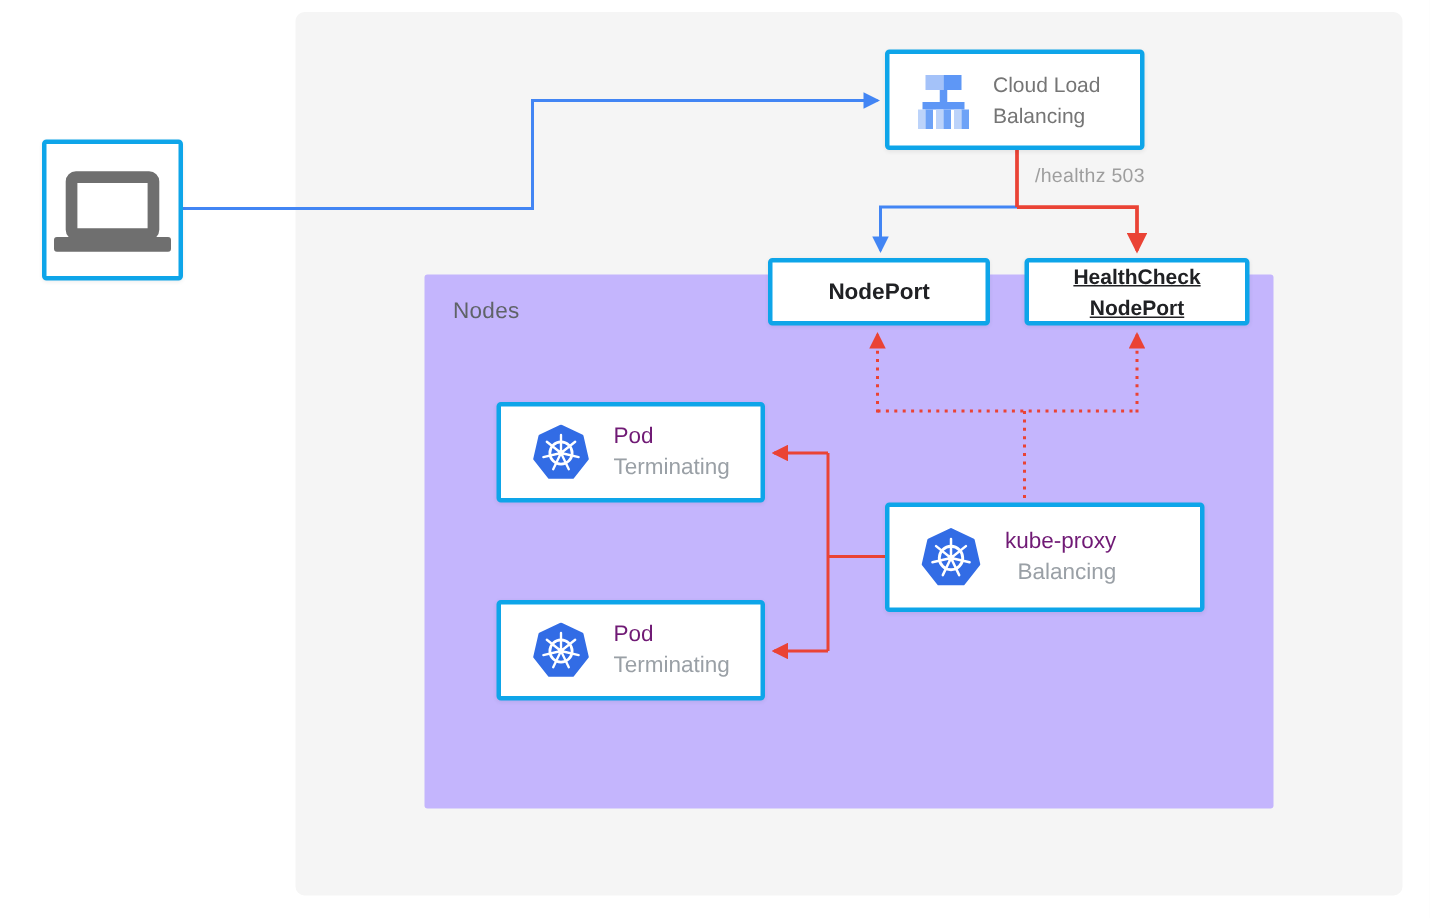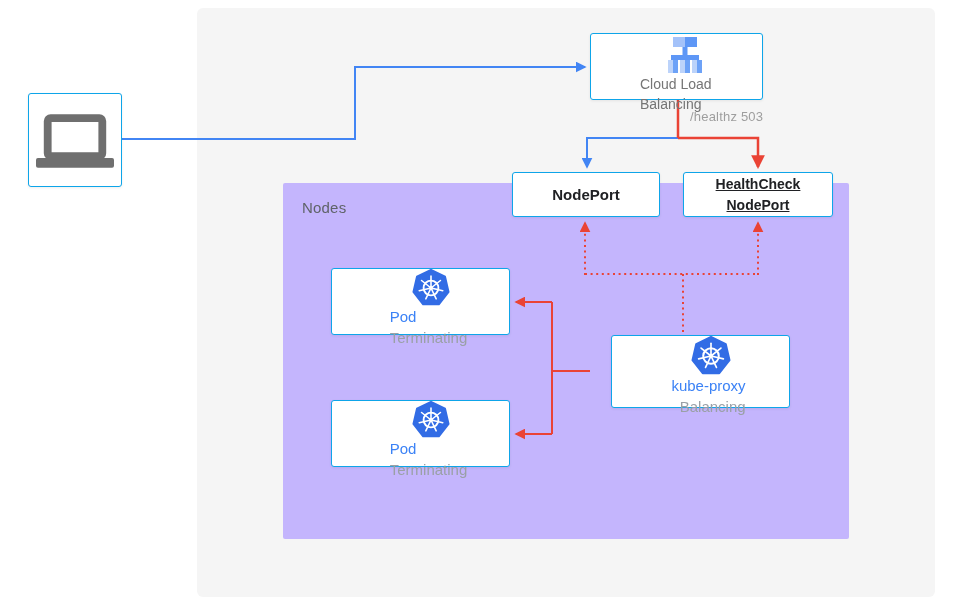--- a/index.html
+++ b/index.html
@@ -14,40 +14,40 @@
   .nodes-panel {
     position:absolute; left:283px; top:183px; width:566px; height:356px;
     background:#c4b5fd; border-radius:2px;
   }
   .nodes-label {
     position:absolute; left:19px; top:16px;
     font-size:15px; color:#5f6368; letter-spacing:.2px;
   }
   .connectors { position:absolute; left:0; top:0; z-index:2; pointer-events:none; }
   .box {
-    position:absolute; background:#ffffff; border:1px solid #0ea5e9;
+    position:absolute; background:#ffffff; border:3px solid #0ea5e9;
     border-radius:3px; box-shadow:0 1px 3px rgba(0,0,0,0.07);
-    display:flex; align-items:center; box-sizing:border-box; z-index:3;flex-direction:column;
+    display:flex; align-items:center; box-sizing:border-box; z-index:3;
   }
   .laptop-box { left:28px; top:93px; width:94px; height:94px; justify-content:center; }
   .clb-box { left:590px; top:33px; width:173px; height:67px; }
   .clb-icon { margin-left:16px; flex:0 0 auto; display:flex; }
   .clb-text { margin-left:13px; font-size:14px; color:#757575; line-height:1.45; width:86px; }
   .port-box { height:45px; justify-content:center; text-align:center;
               font-weight:bold; color:#202124; }
   .nodeport-box { left:512px; top:172px; width:148px; font-size:15px; }
   .hc-box { left:683px; top:172px; width:150px; font-size:14px; line-height:1.5;text-decoration:underline; }
   .hc-box .wrap { width:106px; }
   .entity-box { left:331px; width:179px; height:67px; }
   .pod1-box { top:268px; }
   .pod2-box { top:400px; }
-  .kp-box { left:590px; top:335px; width:179px; height:73px;margin-left:21px; }
+  .kp-box { left:590px; top:335px; width:213px; height:73px; }
   .k8s-icon { margin-left:21px; flex:0 0 auto; display:flex; }
   .entity-text { margin-left:16px; line-height:1.35; }
-  .entity-title { font-size:15px; color:#3b82f6; }
+  .entity-title { font-size:15px; color:#701a75; }
   .entity-sub { font-size:15px; color:#9aa0a6; margin-top:1px;text-align:right; }
   .healthz-label {
     position:absolute; left:690px; top:109px; z-index:3;
     font-size:13px; font-weight:normal; color:#9e9e9e; letter-spacing:.2px;
   }
 </style>
 </head>
 <body>
 
 <div class="stage">

